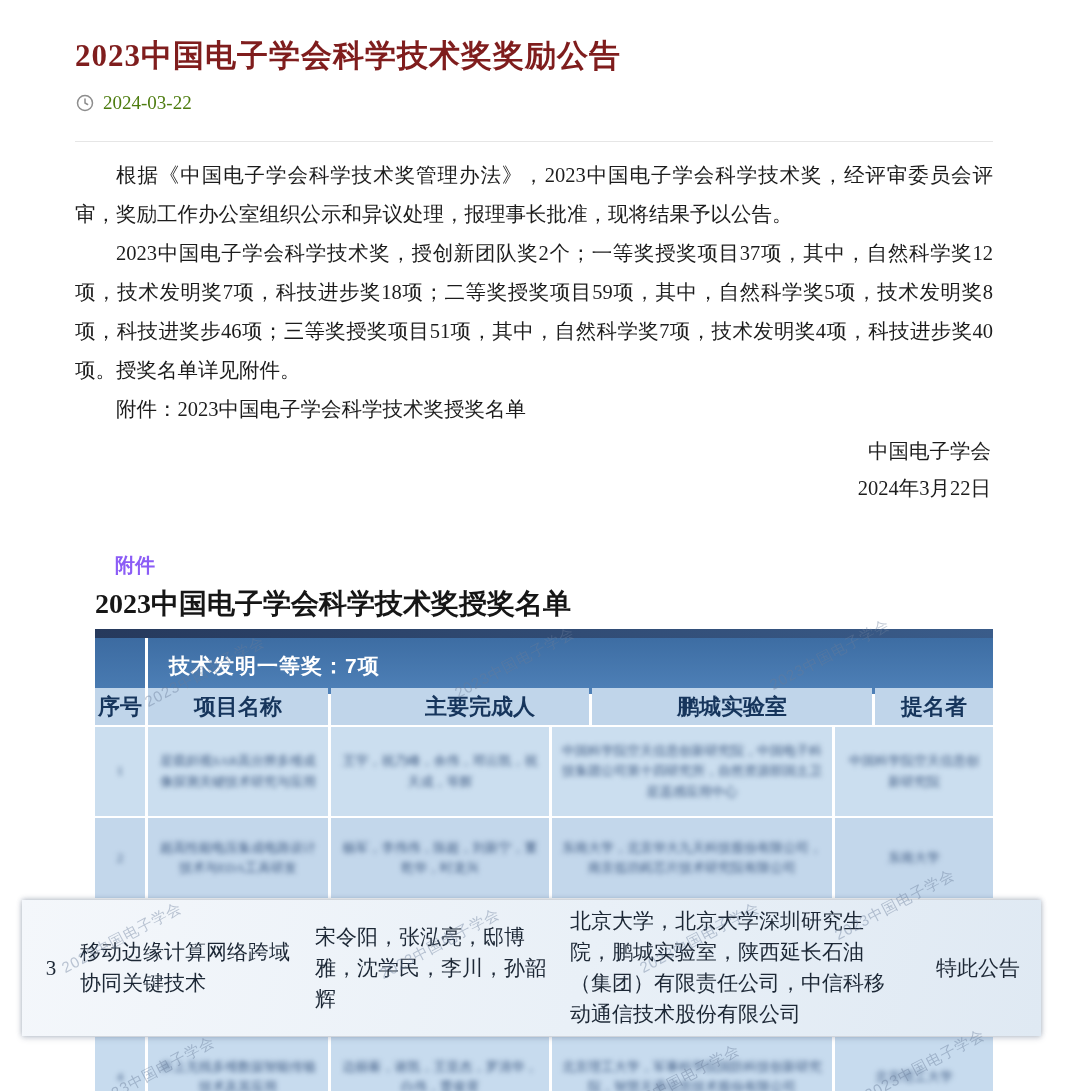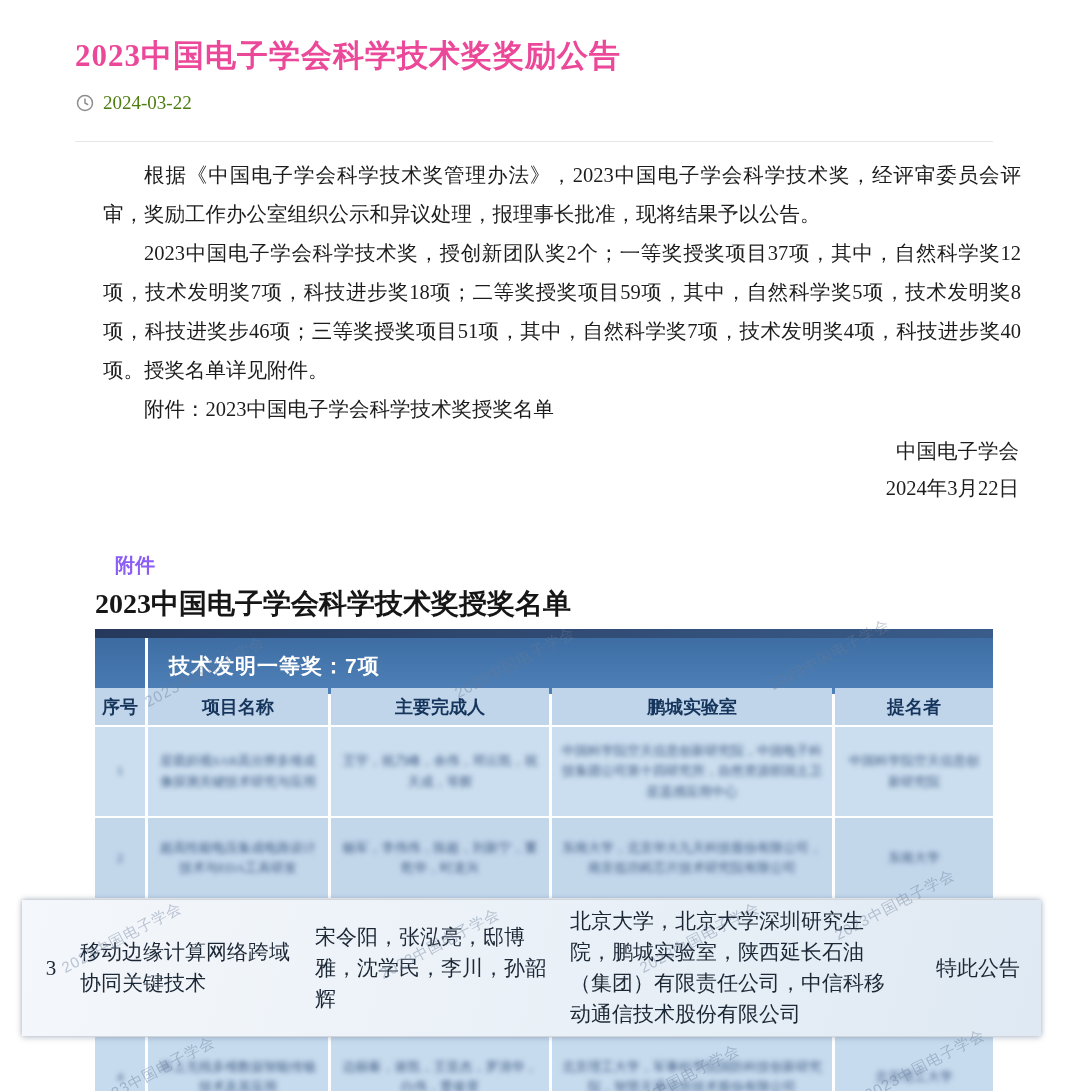--- a/index.html
+++ b/index.html
@@ -3,35 +3,35 @@
 <meta charset="utf-8">
 <style>
   html,body{margin:0;padding:0;background:#ffffff;}
   #page{
     position:relative;width:1068px;height:1091px;background:#ffffff;
     overflow:hidden;font-family:"Liberation Serif","DejaVu Serif",serif;color:#1b1b1b;
   }
   
   .doc-title{
     position:absolute;left:75px;top:14px;font-size:31px;font-weight:bold;
-    letter-spacing:1px;color:#ec4899;
+    letter-spacing:1px;color:#7f1d1d;
   }
   .date-row{
     position:absolute;left:76px;top:92px;display:flex;align-items:center;gap:9px;
     color:#4d7c0f;font-size:19px;
   }
   .date-row svg{display:block;}
   .head-divider{
     position:absolute;left:75px;top:141px;width:918px;height:0;
     border-top:1px solid #e6e6e6;
   }
   
   .content{
     position:absolute;left:75px;top:156px;width:918px;
-    font-size:20.5px;line-height:39px;text-align:justify;color:#1c1c1c;margin-left:28px;
+    font-size:20.5px;line-height:39px;text-align:justify;color:#1c1c1c;
   }
   .content p{margin:0;text-indent:2em;}
   .signature{ text-align:right;line-height:37px;margin-top:4px;padding-right:2px;}
   
   .attach-label{position:absolute;left:115px;top:552px;font-size:20px;font-weight:bold;color:#8b5cf6;}
   .list-title{
     position:absolute;left:95px;top:585px;width:898px;
     font-size:28px;font-weight:bold;color:#161616;
   }
   
@@ -48,34 +48,34 @@
   .banner-main{
     flex:1;background:linear-gradient(180deg,#3d6da3,#4f81b8);
     display:flex;align-items:center;padding-left:21px;
     font-family:"Liberation Sans","DejaVu Sans",sans-serif;
     font-size:21px;font-weight:bold;color:#ffffff;letter-spacing:1px;
   }
   .header-row{top:59px;height:37px;}
   .header-row .cell{
     background:#c0d5ea;display:flex;align-items:center;justify-content:center;
     font-family:"Liberation Sans","DejaVu Sans",sans-serif;
-    font-size:18px;font-weight:bold;color:#16355c;
+    font-size:22px;font-weight:bold;color:#16355c;
   }
   .data-row .cell{
     display:flex;align-items:center;justify-content:center;
     padding:4px 8px;box-sizing:border-box;text-align:center;
     font-size:13px;line-height:1.55;color:#3e5a82;
   }
   .row-1{top:98px;height:89px;}  .row-1 .cell{background:#cbdeef;}
   .row-2{top:189px;height:80px;} .row-2 .cell{background:#c3d7eb;}
   .row-4{top:408px;height:80px;} .row-4 .cell{background:#c7dbee;}
   .blurred .cell p{filter:blur(2.4px);margin:0;}
   .c-no{flex:0 0 50px;}
   .c-name{flex:0 0 180px;}
-  .c-people{flex:0 0 218px;}
+  .c-people{flex:0 0 218px;padding-left:40px;}
   .c-units{flex:0 0 280px;}
   .c-nom{flex:1;}
   
   .focus-row{
     position:absolute;left:22px;top:900px;width:1019px;height:136px;z-index:5;
     background:linear-gradient(105deg,#f4f7fb 0%,#e9f0f7 55%,#dfe9f3 100%);
     box-shadow:0 -1px 5px rgba(50,70,100,0.30),0 2px 6px rgba(50,70,100,0.22);
     display:flex;color:#1c2735;
   }
   .focus-row .fcell{

